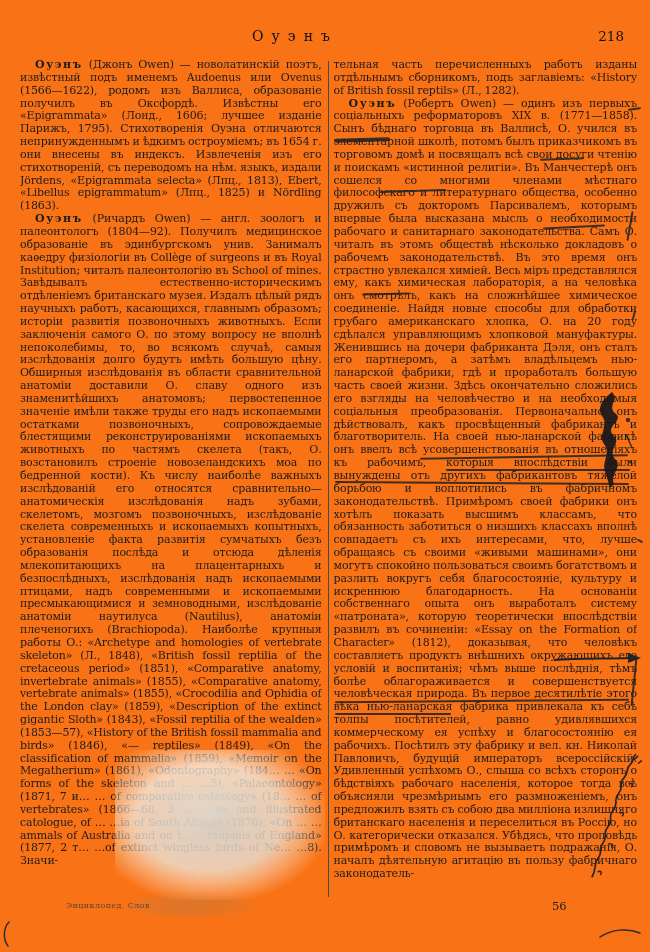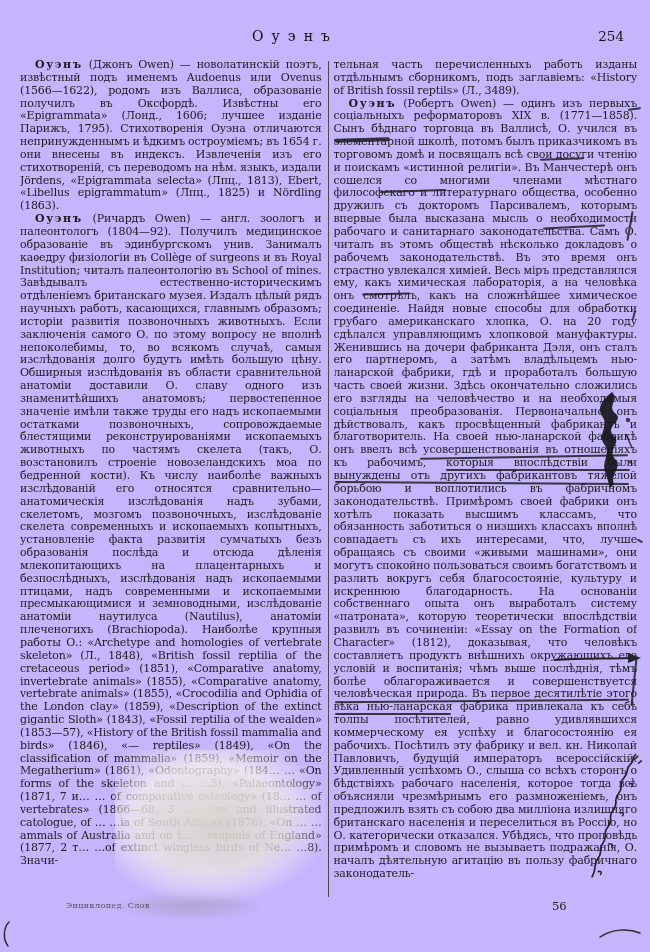--- a/index.html
+++ b/index.html
@@ -1,17 +1,17 @@
 <!DOCTYPE html>
 <html><head>
 <meta charset="utf-8">
 <style>
   html,body{margin:0;padding:0;}
   body{width:650px;height:952px;background:#e9e7e1;font-family:"DejaVu Serif",serif;}
-  .page{position:relative;width:650px;height:952px;background:#c4b5fd;overflow:hidden;color:#1c1c1c;}
+  .page{position:relative;width:650px;height:952px;background:#f97316;overflow:hidden;color:#1c1c1c;}
 
   
   .running-head{position:absolute;top:28px;left:0;width:650px;height:20px;}
   .head-title{position:absolute;left:0;right:60px;text-align:center;font-size:14px;letter-spacing:8px;color:#111;}
   .page-number{position:absolute;right:26px;top:0;font-size:13.5px;color:#111;}
 
   
   .columns{position:absolute;top:59px;left:20px;width:617px;height:848px;display:flex;}
   .col{width:302px;height:848px;overflow:hidden;text-align:justify;font-size:11px;line-height:12.85px;letter-spacing:-0.15px;word-spacing:-0.4px;}
   .col.right{width:304px;}
@@ -35,31 +35,31 @@
   .stain.wash{background:radial-gradient(ellipse at 45% 45%, rgba(251,250,245,0.92) 0%, rgba(246,244,237,0.75) 45%, rgba(246,244,237,0) 75%);}
   .stain.gray{background:radial-gradient(ellipse at 50% 50%, rgba(133,126,110,0.28) 0%, rgba(133,126,110,0.12) 50%, rgba(133,126,110,0) 75%);filter:blur(1.5px);}
 </style>
 </head>
 <body>
 
 <div class="page">
 
   <div class="running-head">
     <div class="head-title">Оуэнъ</div>
-    <div class="page-number">254</div>
+    <div class="page-number">218</div>
   </div>
 
   <div class="columns">
     <div class="col left">
         <p class="para indent"><b class="lead">Оуэнъ</b> (Джонъ Owen) — новолатинскій поэтъ, извѣстный подъ именемъ Audoenus или Ovenus (1566—1622), родомъ изъ Валлиса, образованіе получилъ въ Оксфордѣ. Извѣстны его «Epigrammata» (Лонд., 1606; лучшее изданіе Парижъ, 1795). Стихотворенія Оуэна отличаются непринужденнымъ и ѣдкимъ остроуміемъ; въ 1654 г. они внесены въ индексъ. Извлеченія изъ его стихотвореній, съ переводомъ на нѣм. языкъ, издали Jördens, «Epigrammata selecta» (Лпц., 1813), Ebert, «Libellus epigrammatum» (Лпц., 1825) и Nördling (1863).</p>
         <p class="para indent"><b class="lead">Оуэнъ</b> (Ричардъ Owen) — англ. зоологъ и палеонтологъ (1804—92). Получилъ медицинское образованіе въ эдинбургскомъ унив. Занималъ каѳедру физіологіи въ Collège of surgeons и въ Royal Institution; читалъ палеонтологію въ School of mines. Завѣдывалъ естественно-историческимъ отдѣленіемъ британскаго музея. Издалъ цѣлый рядъ научныхъ работъ, касающихся, главнымъ образомъ; исторіи развитія позвоночныхъ животныхъ. Если заключенія самого О. по этому вопросу не вполнѣ непоколебимы, то, во всякомъ случаѣ, самыя изслѣдованія долго будутъ имѣть большую цѣну. Обширныя изслѣдованія въ области сравнительной анатоміи доставили О. славу одного изъ знаменитѣйшихъ анатомовъ; первостепенное значеніе имѣли также труды его надъ ископаемыми остатками позвоночныхъ, сопровождаемые блестящими реконструированіями ископаемыхъ животныхъ по частямъ скелета (такъ, О. возстановилъ строеніе новозеландскихъ моа по бедренной кости). Къ числу наиболѣе важныхъ изслѣдованій его относятся сравнительно—анатомическія изслѣдованія надъ зубами, скелетомъ, мозгомъ позвоночныхъ, изслѣдованіе скелета современныхъ и ископаемыхъ копытныхъ, установленіе факта развитія сумчатыхъ безъ образованія послѣда и отсюда дѣленія млекопитающихъ на плацентарныхъ и безпослѣдныхъ, изслѣдованія надъ ископаемыми птицами, надъ современными и ископаемыми пресмыкающимися и земноводными, изслѣдованіе анатоміи наутилуса (Nautilus), анатоміи плеченогихъ (Brachiopoda). Наиболѣе крупныя работы О.: «Archetype and homologies of vertebrate skeleton» (Л., 1848), «British fossil reptilia of the cretaceous period» (1851), «Comparative anatomy, invertebrate animals» (1855), «Comparative anatomy, vertebrate animals» (1855), «Crocodilia and Ophidia of the London clay» (1859), «Description of the extinct gigantic Sloth» (1843), «Fossil reptilia of the wealden» (1853—57), «History of the British fossil mammalia and birds» (1846), «— reptiles» (1849), «On the classification of mammalia» (1859), «Memoir on the Megatherium» (1861), «Odontography» (184…   …  «On forms of the skeleton and …  …5), «Palaeontology» (1871, 7 и…  …  of comparative osteology» (18…  …  of vertebrates» (1866—68, 3 …  …ve and illustrated catologue, of …  …ia of South Africa» (1876), «On …  …ammals of Australia and on t…  …rsupials of England» (1877, 2 т…  …of extinct wingless birds of Ne…  …8). Значи-</p>
       </div>
     <div class="divider"></div>
     <div class="col right">
-        <p class="para">тельная часть перечисленныхъ работъ изданы отдѣльнымъ сборникомъ, подъ заглавіемъ: «History of British fossil reptils» (Л., 3489).</p>
+        <p class="para">тельная часть перечисленныхъ работъ изданы отдѣльнымъ сборникомъ, подъ заглавіемъ: «History of British fossil reptils» (Л., 1282).</p>
         <p class="para indent"><b class="lead">Оуэнъ</b> (Робертъ Owen) — одинъ изъ первыхъ соціальныхъ реформаторовъ XIX в. (1771—1858). Сынъ бѣднаго торговца въ Валлисѣ, О. учился въ элементарной школѣ, потомъ былъ приказчикомъ въ торговомъ домѣ и посвящалъ всѣ свои досуги чтенію и поискамъ «истинной религіи». Въ Манчестерѣ онъ сошелся со многими членами мѣстнаго философскаго и литературнаго общества, особенно дружилъ съ докторомъ Парсивалемъ, которымъ впервые была высказана мысль о необходимости рабочаго и санитарнаго законодательства. Самъ О. читалъ въ этомъ обществѣ нѣсколько докладовъ о рабочемъ законодательствѣ. Въ это время онъ страстно увлекался химіей. Весь міръ представлялся ему, какъ химическая лабораторія, а на человѣка онъ смотрѣлъ, какъ на сложнѣйшее химическое соединеніе. Найдя новые способы для обработки грубаго американскаго хлопка, О. на 20 году сдѣлался управляющимъ хлопковой мануфактуры. Женившись на дочери фабриканта Дэля, онъ сталъ его партнеромъ, а затѣмъ владѣльцемъ нью-ланарской фабрики, гдѣ и проработалъ большую часть своей жизни. Здѣсь окончательно сложились его взгляды на человѣчество и на необходимыя соціальныя преобразованія. Первоначально онъ дѣйствовалъ, какъ просвѣщенный фабрикантъ и благотворитель. На своей нью-ланарской фабрикѣ онъ ввелъ всѣ усовершенствованія въ отношеніяхъ къ рабочимъ, которыя впослѣдствіи были вынуждены отъ другихъ фабрикантовъ тяжелой борьбою и воплотились въ фабричномъ законодательствѣ. Примѣромъ своей фабрики онъ хотѣлъ показать высшимъ классамъ, что обязанность заботиться о низшихъ классахъ вполнѣ совпадаетъ съ ихъ интересами, что, лучше обращаясь съ своими «живыми машинами», они могутъ спокойно пользоваться своимъ богатствомъ и разлить вокругъ себя благосостояніе, культуру и искреннюю благодарность. На основаніи собственнаго опыта онъ выработалъ систему «патроната», которую теоретически впослѣдствіи развилъ въ сочиненіи: «Essay on the Formation of Character» (1812), доказывая, что человѣкъ составляетъ продуктъ внѣшнихъ окружающихъ его условій и воспитанія; чѣмъ выше послѣднія, тѣмъ болѣе облагораживается и совершенствуется человѣческая природа. Въ первое десятилѣтіе этого вѣка нью-ланарская фабрика привлекала къ себѣ толпы посѣтителей, равно удивлявшихся коммерческому ея успѣху и благосостоянію ея рабочихъ. Посѣтилъ эту фабрику и вел. кн. Николай Павловичъ, будущій императоръ всероссійскій. Удивленный успѣхомъ О., слыша со всѣхъ сторонъ о бѣдствіяхъ рабочаго населенія, которое тогда всѣ объясняли чрезмѣрнымъ его размноженіемъ, онъ предложилъ взять съ собою два милліона излишняго британскаго населенія и переселиться въ Россію, но О. категорически отказался. Убѣдясь, что проповѣдь примѣромъ и словомъ не вызываетъ подражанія, О. началъ дѣятельную агитацію въ пользу фабричнаго законодатель-</p>
       </div>
   </div>
 
   <div class="imprint">Энциклопед. Слов</div>
   <div class="sheet-number">56</div>
 
   <div class="stain wash" style="left:115px;top:750px;width:210px;height:150px;"></div>
   <div class="stain gray" style="left:130px;top:770px;width:170px;height:110px;"></div>
   <div class="stain gray" style="left:120px;top:893px;width:140px;height:26px;"></div>

